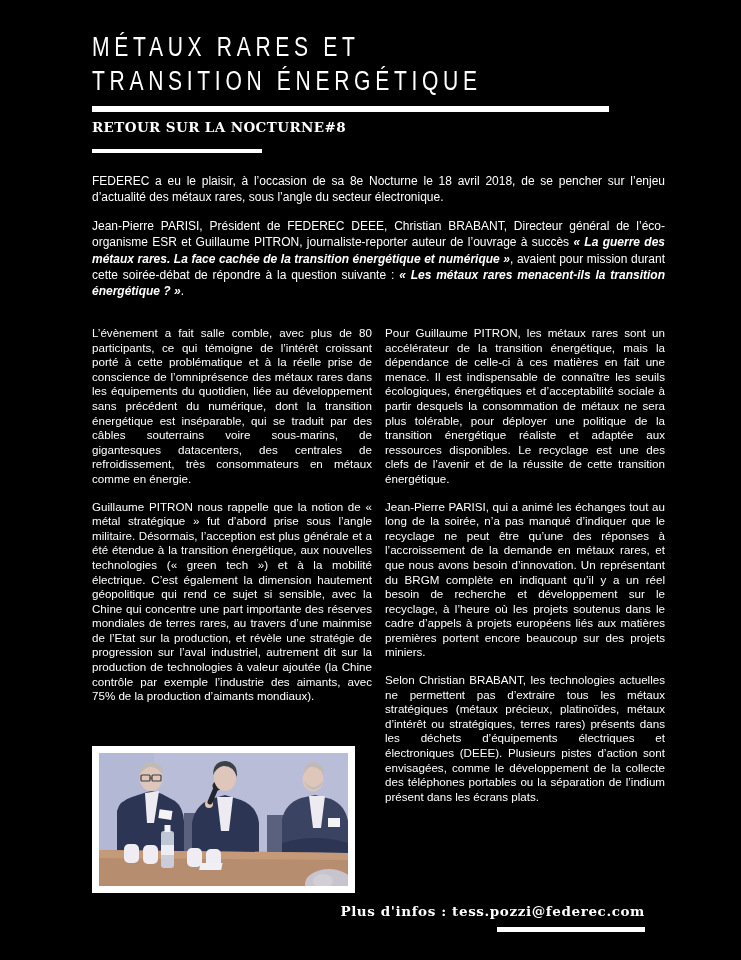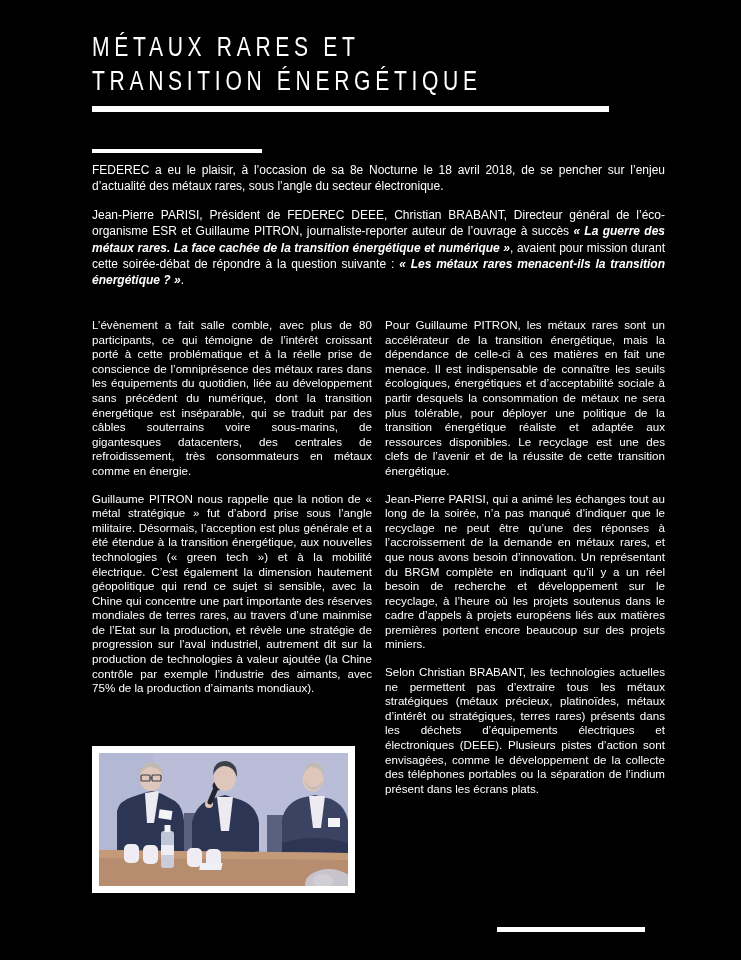--- a/index.html
+++ b/index.html
@@ -29,33 +29,33 @@
   .kicker{
     position:absolute;left:92px;top:119px;
     font-family:"DejaVu Serif","Liberation Serif",serif;
     font-weight:700;font-size:13.5px;letter-spacing:0.4px;
   }
   .rule-thin{
     position:absolute;left:92px;top:149px;
     width:170px;height:4px;background:#ffffff;
   }
   .intro{
-    position:absolute;left:92px;top:162px;width:573px;
+    position:absolute;left:92px;top:173px;width:573px;
     font-size:12px;line-height:16.4px;text-align:justify;
   }
   .intro p{margin:0 0 12px 0;}
   .cols{
     position:absolute;left:92px;top:314px;width:573px;
     display:flex;gap:13px;
   }
   .col{
     width:280px;
     font-size:11.6px;line-height:14.6px;text-align:justify;
   }
-  .col p{margin:4px 0 13px 0;}
+  .col p{margin:12px 0 13px 0;}
   .seg-b{font-weight:400;}
   .seg-bi{font-weight:700;font-style:italic;}
   .photo-frame{
     position:absolute;left:92px;top:746px;
     width:263px;height:147px;
     background:#ffffff;
     padding:7px;box-sizing:border-box;
   }
   .photo-frame svg{display:block;}
   .footer-contact{
@@ -74,20 +74,21 @@
 
 <div class="page">
 
   <div class="page-title">
     <div>MÉTAUX RARES ET</div>
     <div>TRANSITION ÉNERGÉTIQUE</div>
   </div>
 
   <div class="rule-thick"></div>
 
+  <div class="kicker">RETOUR SUR LA NOCTURNE#8</div>
 
   <div class="rule-thin"></div>
 
   <div class="intro">
     <p><span>FEDEREC a eu le plaisir, à l’occasion de sa 8e Nocturne le 18 avril 2018, de se pencher sur l’enjeu d’actualité des métaux rares, sous l’angle du secteur électronique.</span></p>
     <p><span class="seg-b">Jean-Pierre PARISI</span><span>, Président de FEDEREC DEEE, </span><span class="seg-b">Christian BRABANT</span><span>, Directeur général de l’éco-organisme ESR et </span><span class="seg-b">Guillaume PITRON</span><span>, journaliste-reporter auteur de l’ouvrage à succès </span><span class="seg-bi">« La guerre des métaux rares. La face cachée de la transition énergétique et numérique »</span><span>, avaient pour mission durant cette soirée-débat de répondre à la question suivante :  </span><span class="seg-bi">« Les métaux rares menacent-ils la transition énergétique ? »</span><span>.</span></p>
   </div>
 
   <div class="cols">
     <div class="col">
@@ -160,15 +161,16 @@
         <rect x="62" y="78" width="13" height="37" rx="3" opacity="0.92" fill="#ccd2e2"></rect>
         <rect x="62" y="92" width="13" height="10" fill="#eceef4"></rect>
         <rect x="65.5" y="72" width="6" height="7" fill="#f2f3f7"></rect>
       </g>
 
       <ellipse cx="230" cy="131" rx="24" ry="15" fill="#c7c4cd"></ellipse>
       <ellipse fill="#d8d5dc" cx="224" cy="128" rx="10" ry="7" opacity="0.6"></ellipse>
     </svg>
   </div>
 
+  <div class="footer-contact"><span>Plus d'infos : </span><span>tess.pozzi@federec.com</span></div>
   <div class="footer-rule"></div>
 
 </div>
 
 </body></html>

